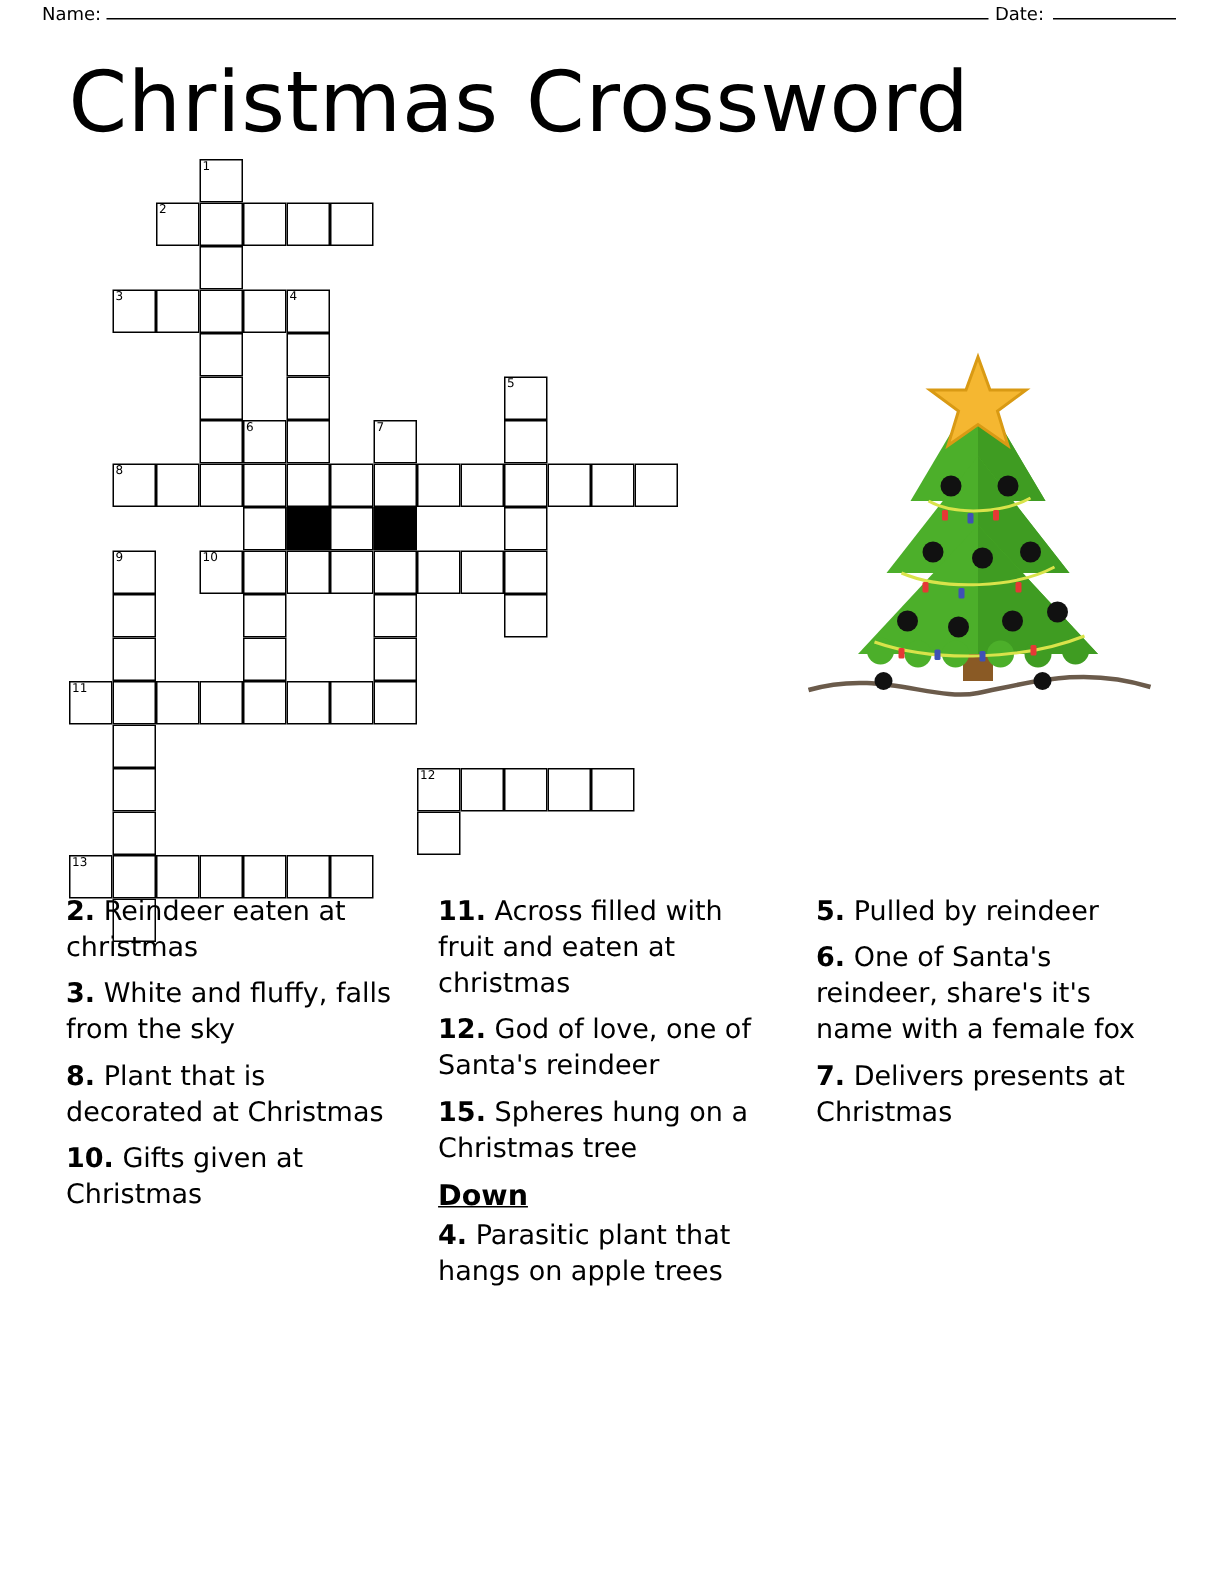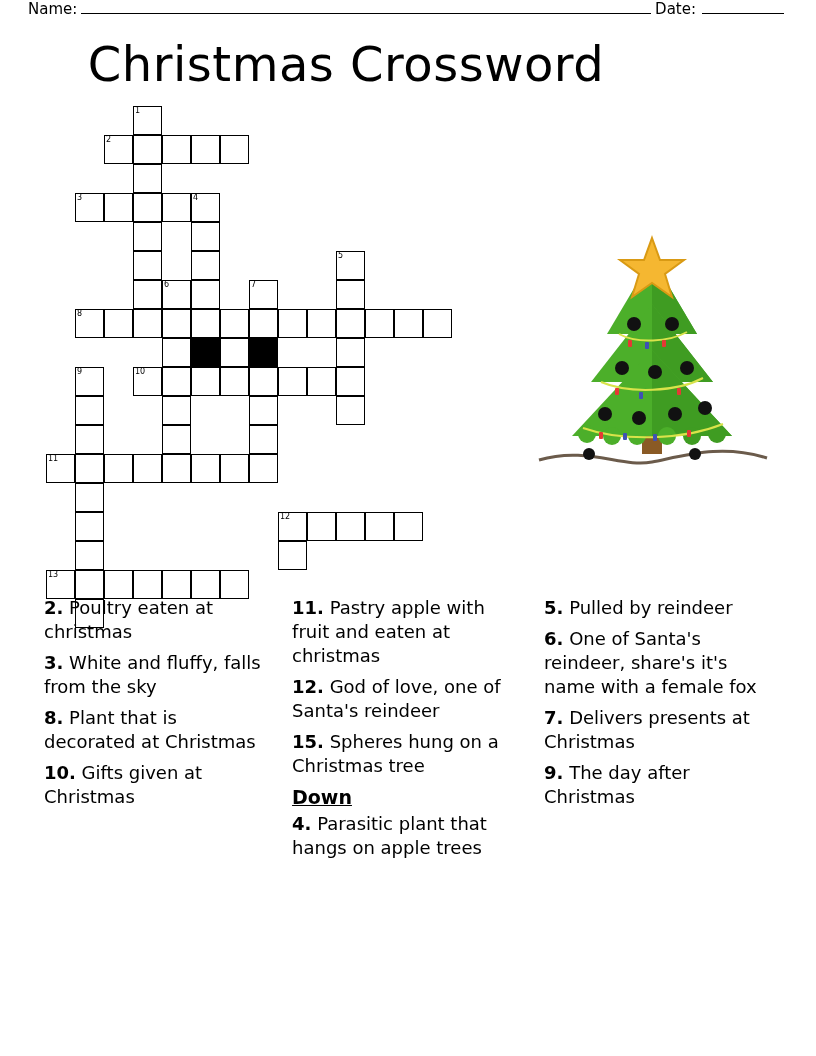--- a/index.html
+++ b/index.html
@@ -18,21 +18,21 @@
 
   
   .header-line {
     position: absolute;
     top: 0px;
     left: 28px;
     right: 28px;
     height: 26px;
     display: flex;
     align-items: baseline;
-    font-size: 15px;
+    font-size: 12px;
   }
   .header-line .lbl { white-space: nowrap; }
   .header-line .rule {
     flex: 1 1 auto;
     border-bottom: 1px solid #000;
     margin: 0 4px 4px 4px;
     height: 12px;
   }
   .rule-date {
     flex: 0 0 82px;
@@ -41,21 +41,21 @@
     height: 12px;
   }
 
   
   .title {
     position: absolute;
     top: 36px;
     left: 0;
     width: 692px;
     text-align: center;
-    font-size: 48px;
+    font-size: 56px;
     font-weight: normal;
     letter-spacing: 0.5px;
   }
 
   
   #grid-wrap {
     position: absolute;
     left: 46px;
     top: 106px;
     width: 440px;
@@ -294,38 +294,37 @@
       <rect x="112" y="170" width="4" height="7" rx="1"></rect>
       <rect x="126" y="212" width="4" height="7" rx="1"></rect>
       <rect x="96" y="211" width="4" height="7" rx="1"></rect>
     </g>
   </svg>
 </div>
 
 <div id="clues">
   <div class="clue-col c1">
     <div>
-        <p class="clue"><b>2.</b><span> Poultry eaten at christmas</span></p>
+        <p class="clue"><b>2.</b><span> Reindeer eaten at christmas</span></p>
         <p class="clue"><b>3.</b><span> White and fluffy, falls from the sky</span></p>
         <p class="clue"><b>8.</b><span> Plant that is decorated at Christmas</span></p>
         <p class="clue"><b>10.</b><span> Gifts given at Christmas</span></p>
       </div>
   </div>
   <div class="clue-col c2">
     <div>
-        <p class="clue"><b>11.</b><span> Pastry apple with fruit and eaten at christmas</span></p>
+        <p class="clue"><b>11.</b><span> Across filled with fruit and eaten at christmas</span></p>
         <p class="clue"><b>12.</b><span> God of love, one of Santa's reindeer</span></p>
         <p class="clue"><b>15.</b><span> Spheres hung on a Christmas tree</span></p>
       </div>
     <div class="section-head spacer-head">Down</div>
     <div>
         <p class="clue"><b>4.</b><span> Parasitic plant that hangs on apple trees</span></p>
       </div>
   </div>
   <div class="clue-col c3">
     <div>
         <p class="clue"><b>5.</b><span> Pulled by reindeer</span></p>
         <p class="clue"><b>6.</b><span> One of Santa's reindeer, share's it's name with a female fox</span></p>
         <p class="clue"><b>7.</b><span> Delivers presents at Christmas</span></p>
-        <p class="clue"><b>9.</b><span> The day after Christmas</span></p>
       </div>
   </div>
 </div>
 
 </body></html>

